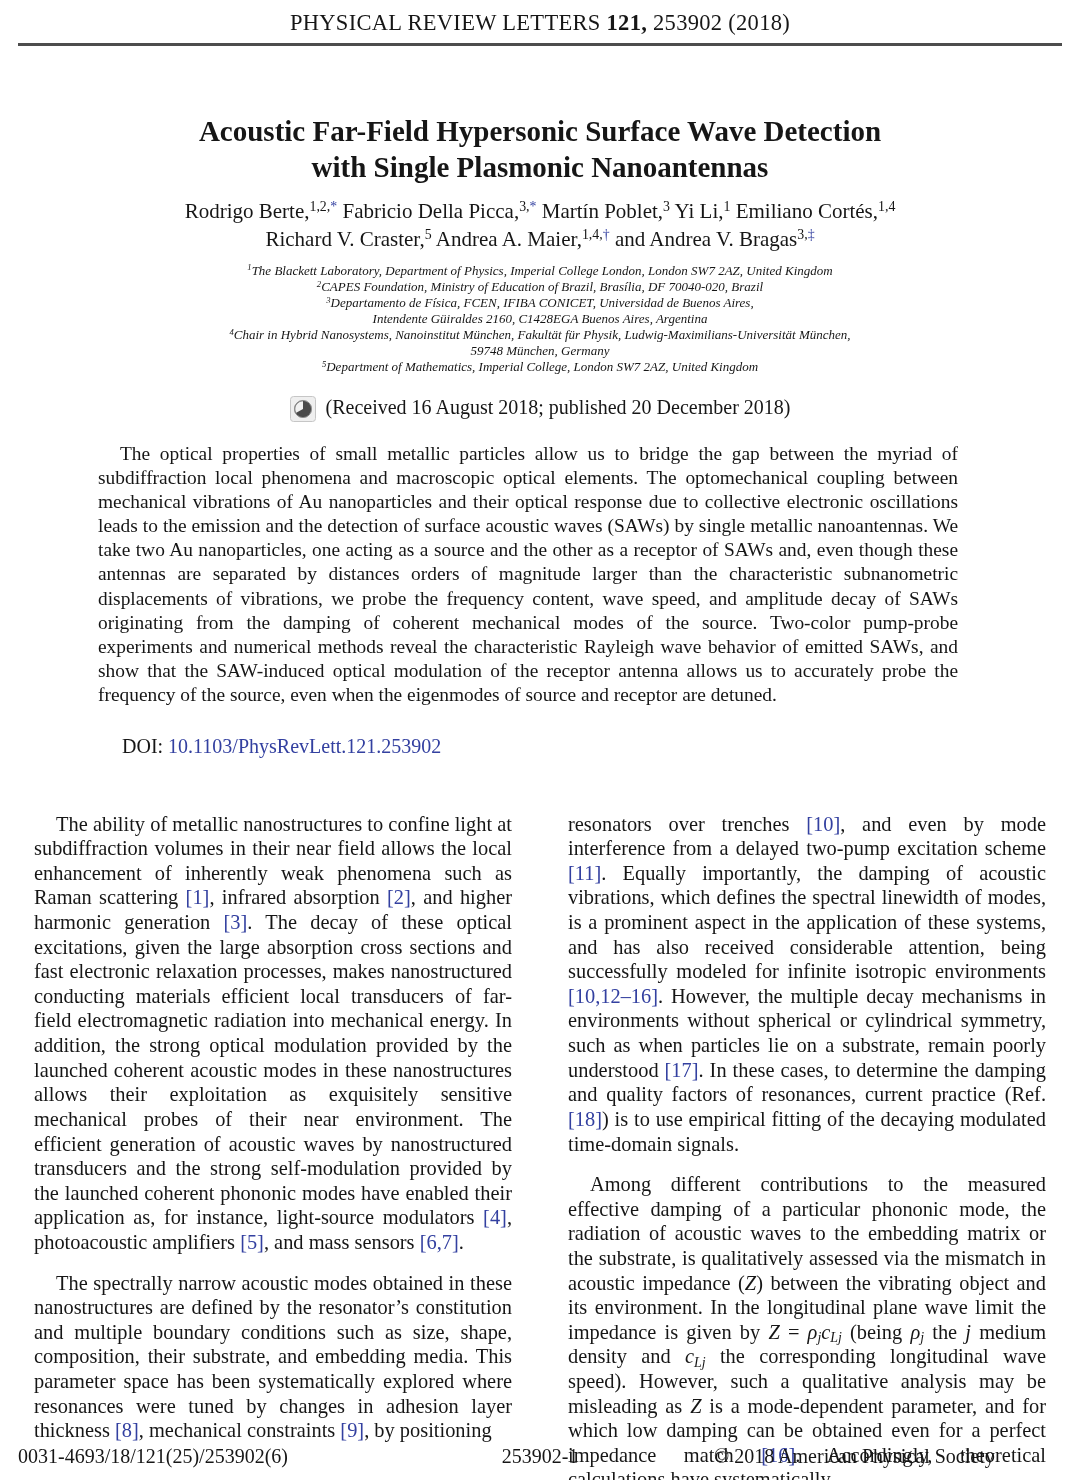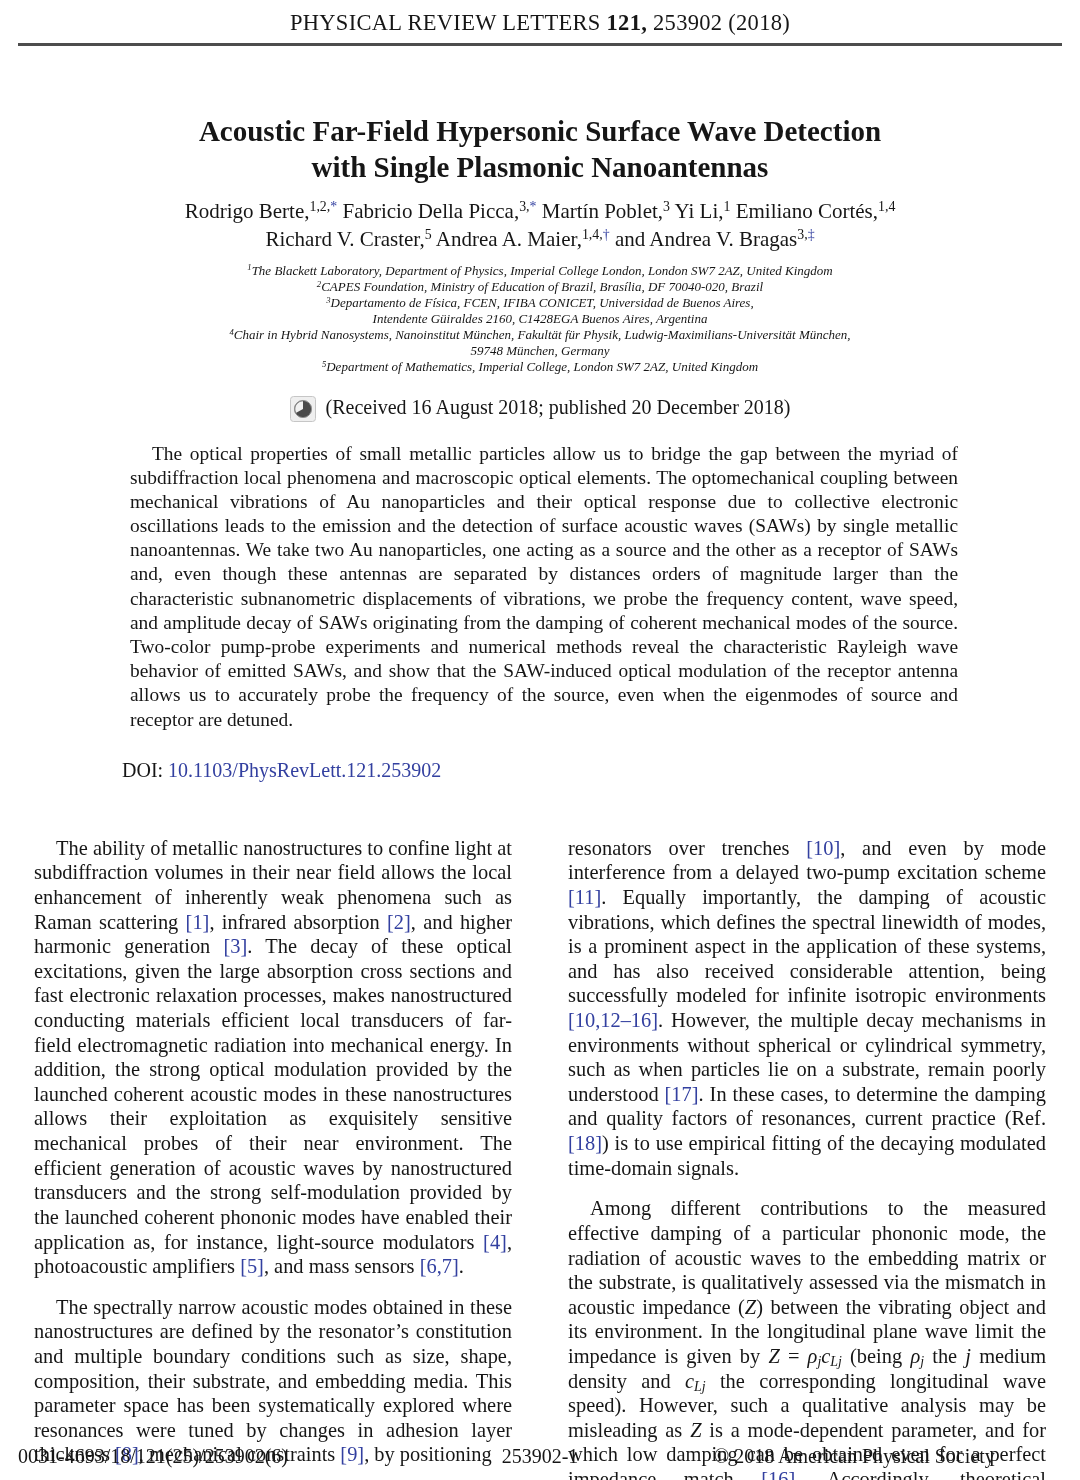--- a/index.html
+++ b/index.html
@@ -65,21 +65,21 @@
     display:flex;
     justify-content:center;
     align-items:flex-start;
     gap:10px;
     font-size:20px;
   }
   .crossmark{display:inline-block;width:26px;height:26px;}
 
   
   .abstract{
-    margin:20px 104px 0 112px;
+    margin:20px 104px 0 80px;
     font-size:19.4px;
     line-height:1.247;
     text-align:justify;
     text-indent:22px;
   }
 
   .doi-line{
     margin:27px 104px 0 104px;
     font-size:20px;
   }

